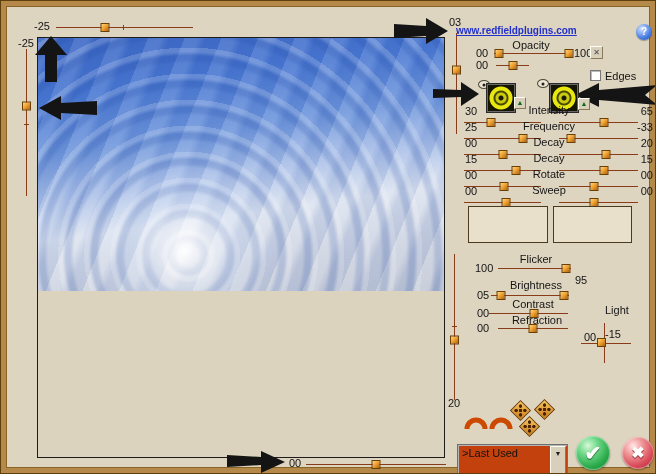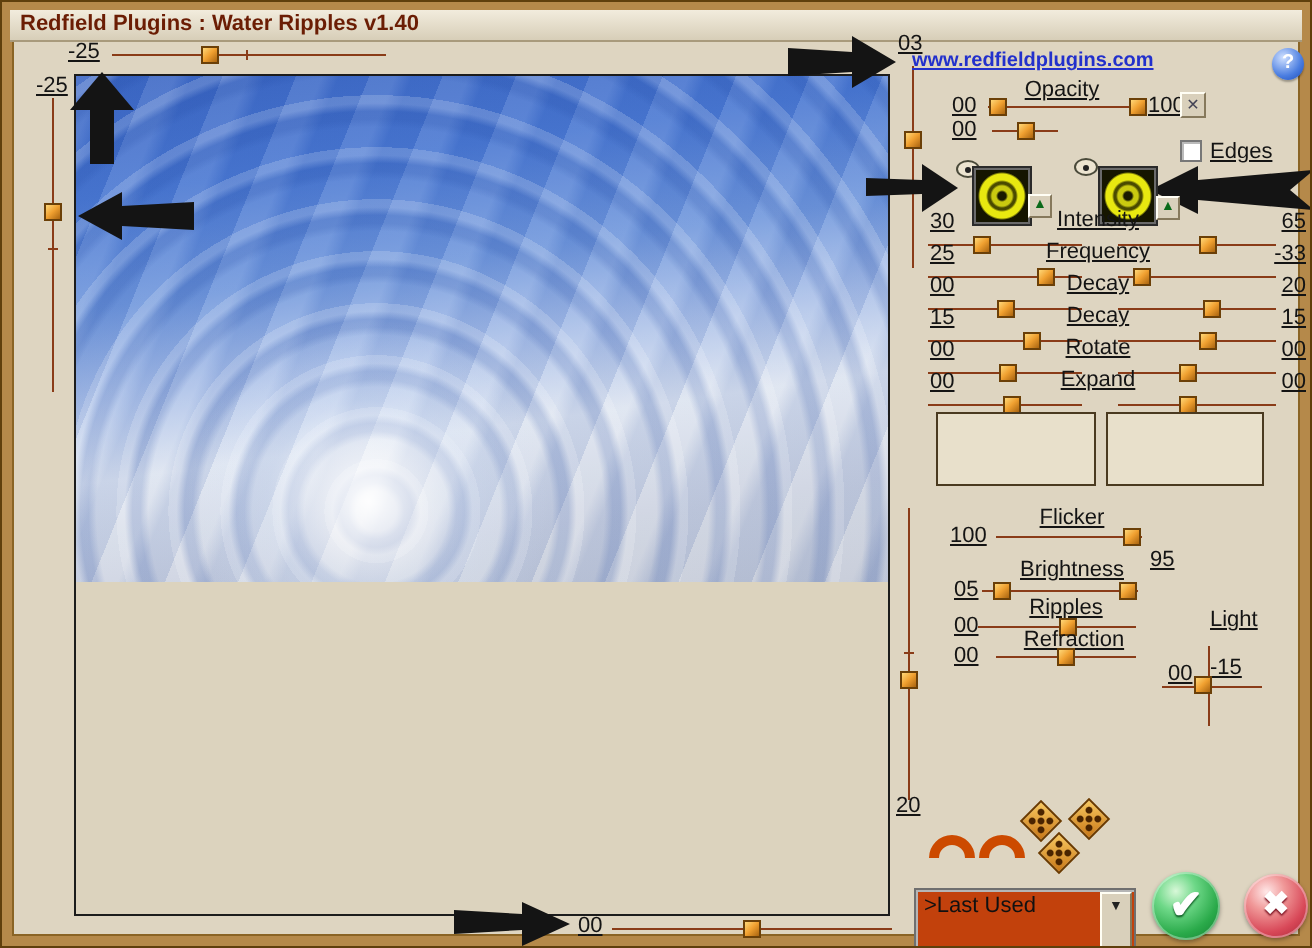--- a/index.html
+++ b/index.html
@@ -10,21 +10,21 @@
     font-family:"Liberation Sans",sans-serif;overflow:hidden;
   }
   .titlebar{
     position:absolute;left:4px;top:4px;width:646px;height:15px;
     background:linear-gradient(#f2ecdd,#d7ceb8);
     border-bottom:1px solid #a89a7c;
   }
   .titlebar span{
     position:absolute;left:5px;top:1px;font-size:11px;font-weight:bold;color:#6b1d04;white-space:nowrap;
   }
-  .lbl{position:absolute;font-size:11px;color:#141414;white-space:nowrap;line-height:1;text-decoration:underline;}
+  .lbl{position:absolute;font-size:11px;color:#141414;white-space:nowrap;line-height:1;}
   .cl{text-align:center;}
   .rl{text-align:right;}
   .htrack{position:absolute;height:1px;background:#8a3c18;}
   .vtrack{position:absolute;width:1px;background:#8a3c18;}
   .thumb{position:absolute;width:9px;height:9px;box-sizing:border-box;
     background:linear-gradient(135deg,#ffd878 0%,#f0a030 48%,#a96410 100%);
     border:1px solid #6b4008;}
   .htrack .thumb{top:-4px;transform:translateX(-50%);}
   .vtrack .thumb{left:-4px;transform:translateY(-50%);}
   .htick{position:absolute;width:1px;height:5px;top:-2px;background:#8a3c18;}
@@ -86,23 +86,20 @@
     box-shadow:0 1px 2px rgba(0,0,0,.35), inset 0 0 0 1px rgba(255,255,255,.35);
     color:#fff;font-size:16px;font-weight:bold;text-align:center;line-height:32px;
     text-shadow:0 1px 1px #7a1020;}
   .arc{position:absolute;}
 </style>
 </head>
 <body>
 
 <div class="window">
 
-  <div class="titlebar">
-    <span>Redfield Plugins : Water Ripples v1.40</span>
-  </div>
 
   <div class="preview">
     <div class="water"></div>
   </div>
 
   <span class="lbl" style="left:33px;top:20px;">-25</span>
   <div class="htrack" style="left:55px;top:26px;width:137px;">
     <span class="htick" style="left:67px;"></span>
     <span class="thumb" style="left:36%;"></span>
   </div>
@@ -240,21 +237,21 @@
   <span class="lbl cl" style="left:498px;top:168px;width:100px;">Rotate</span>
   <span class="lbl rl" style="left:626px;top:169px;width:26px;">00</span>
   <div class="htrack" style="left:463px;top:185px;width:77px;">
       <span class="thumb" style="left:52%;"></span>
     </div>
   <div class="htrack" style="left:558px;top:185px;width:79px;">
       <span class="thumb" style="left:44%;"></span>
     </div>
 
   <span class="lbl" style="left:464px;top:185px;">00</span>
-  <span class="lbl cl" style="left:498px;top:184px;width:100px;">Expand</span>
+  <span class="lbl cl" style="left:498px;top:184px;width:100px;">Sweep</span>
   <span class="lbl rl" style="left:626px;top:185px;width:26px;">00</span>
   <div class="htrack" style="left:463px;top:201px;width:77px;">
       <span class="thumb" style="left:54%;"></span>
     </div>
   <div class="htrack" style="left:558px;top:201px;width:79px;">
       <span class="thumb" style="left:44%;"></span>
     </div>
 
   <div class="box" style="left:467px;top:205px;width:80px;height:37px;"></div>
   <div class="box" style="left:552px;top:205px;width:79px;height:37px;"></div>
@@ -266,21 +263,21 @@
   </div>
 
   <span class="lbl cl" style="left:500px;top:279px;width:70px;">Brightness</span>
   <span class="lbl" style="left:476px;top:289px;">05</span>
   <div class="htrack" style="left:490px;top:294px;width:78px;">
     <span class="thumb" style="left:13%;"></span>
     <span class="thumb" style="left:93%;"></span>
   </div>
   <span class="lbl" style="left:574px;top:274px;">95</span>
 
-  <span class="lbl cl" style="left:500px;top:298px;width:64px;">Ripples</span>
+  <span class="lbl cl" style="left:500px;top:298px;width:64px;">Contrast</span>
   <span class="lbl" style="left:476px;top:307px;">00</span>
   <div class="htrack" style="left:488px;top:312px;width:79px;">
     <span class="thumb" style="left:57%;"></span>
   </div>
 
   <span class="lbl cl" style="left:500px;top:314px;width:72px;">Refraction</span>
   <span class="lbl" style="left:476px;top:322px;">00</span>
   <div class="htrack" style="left:497px;top:327px;width:70px;">
     <span class="thumb" style="left:50%;"></span>
   </div>

